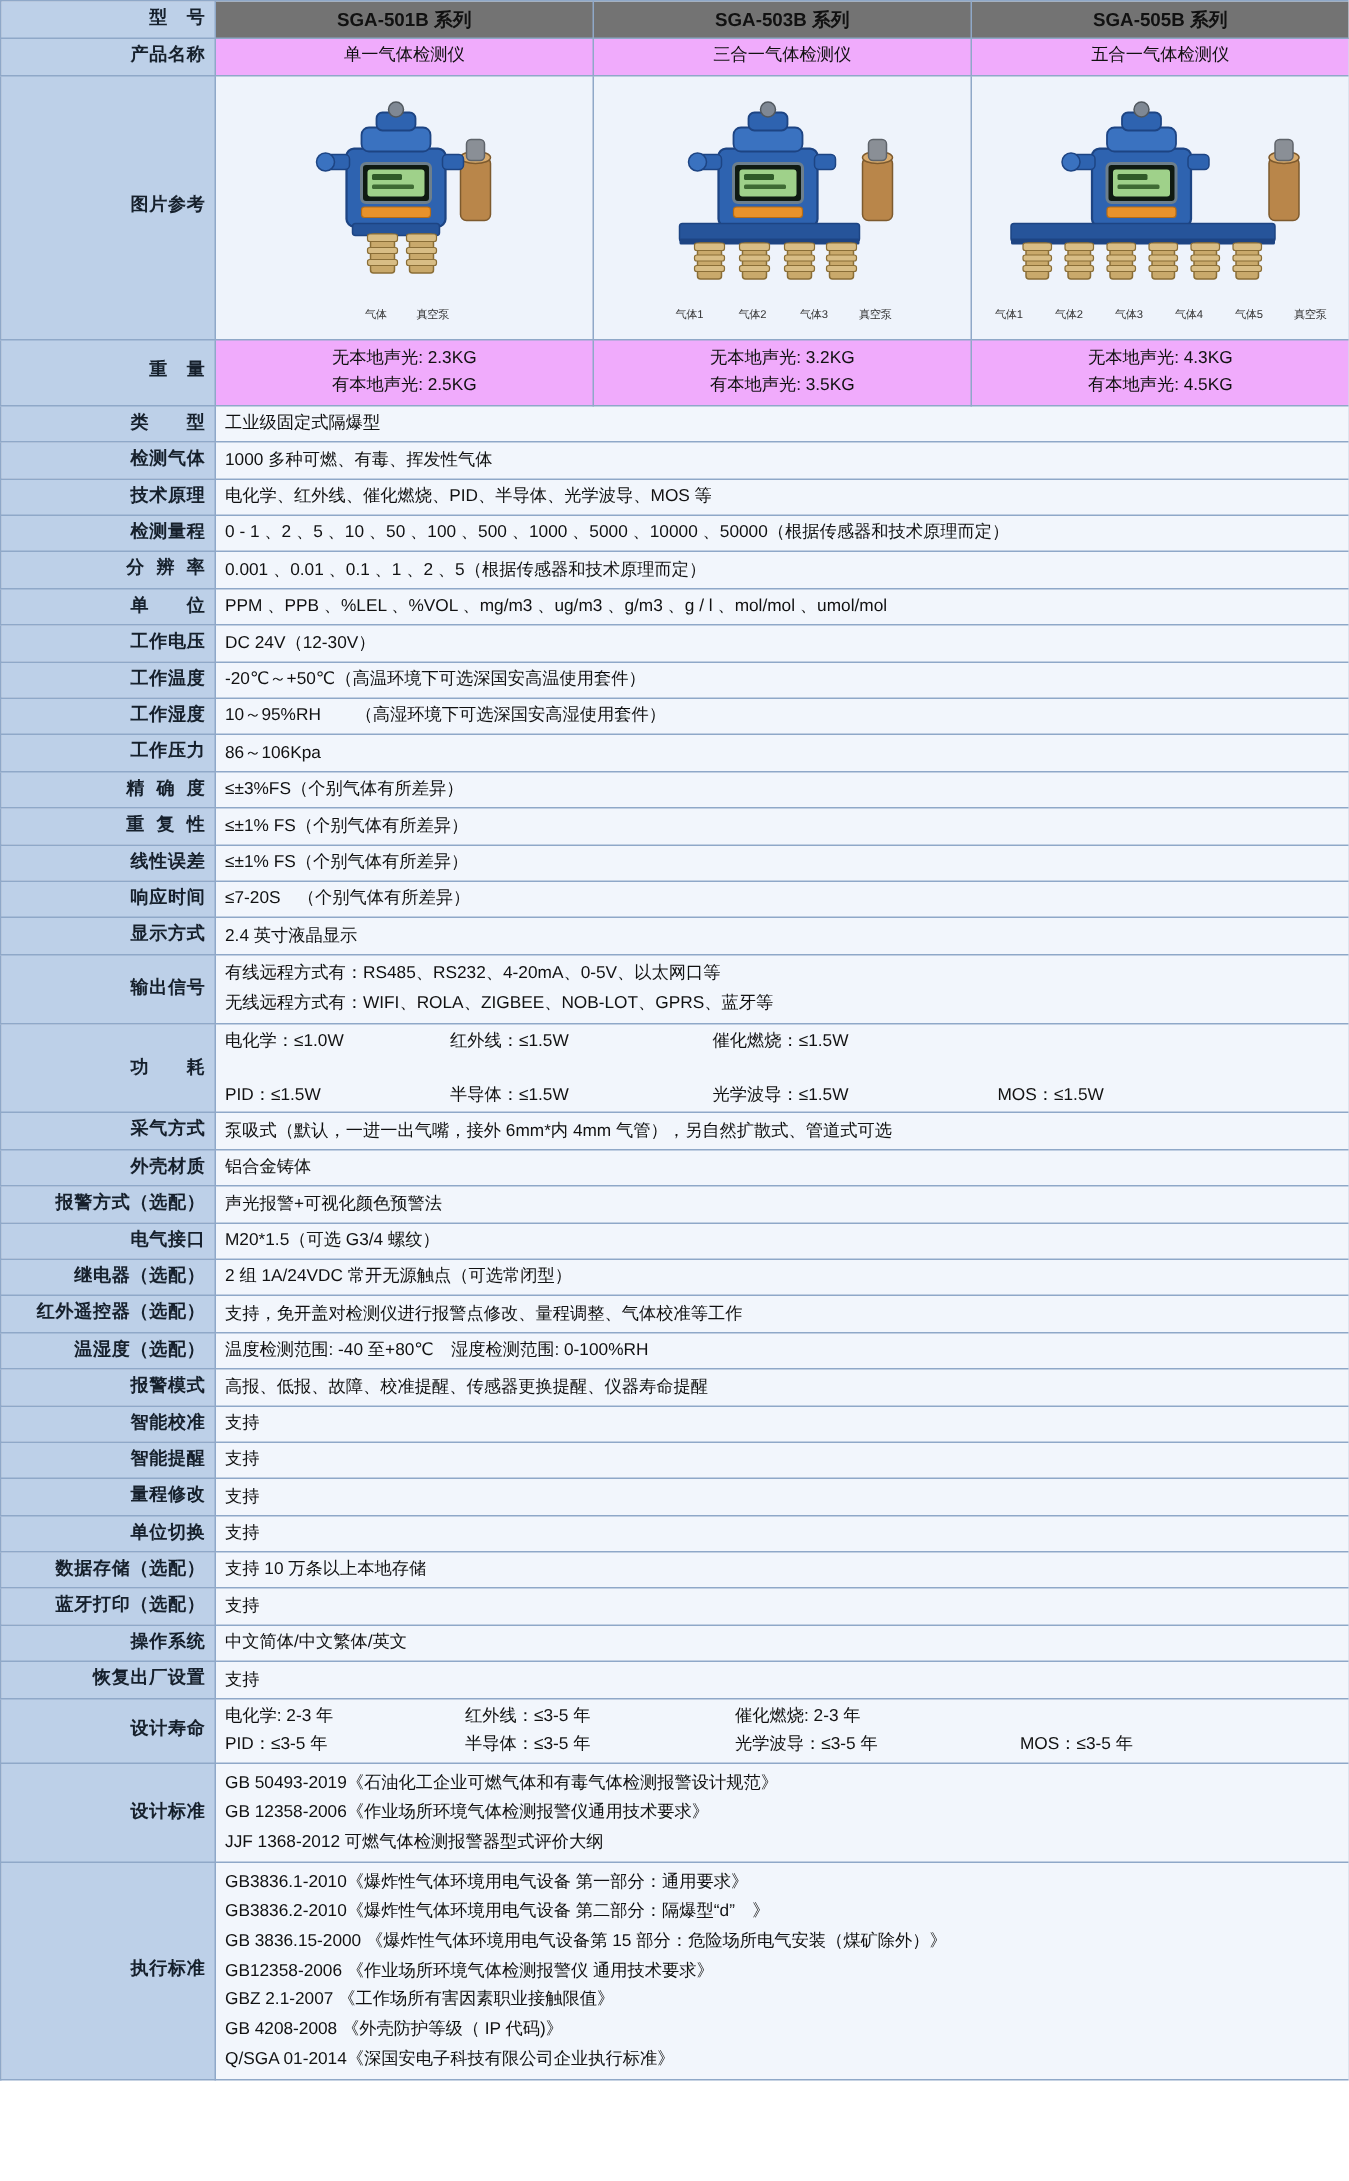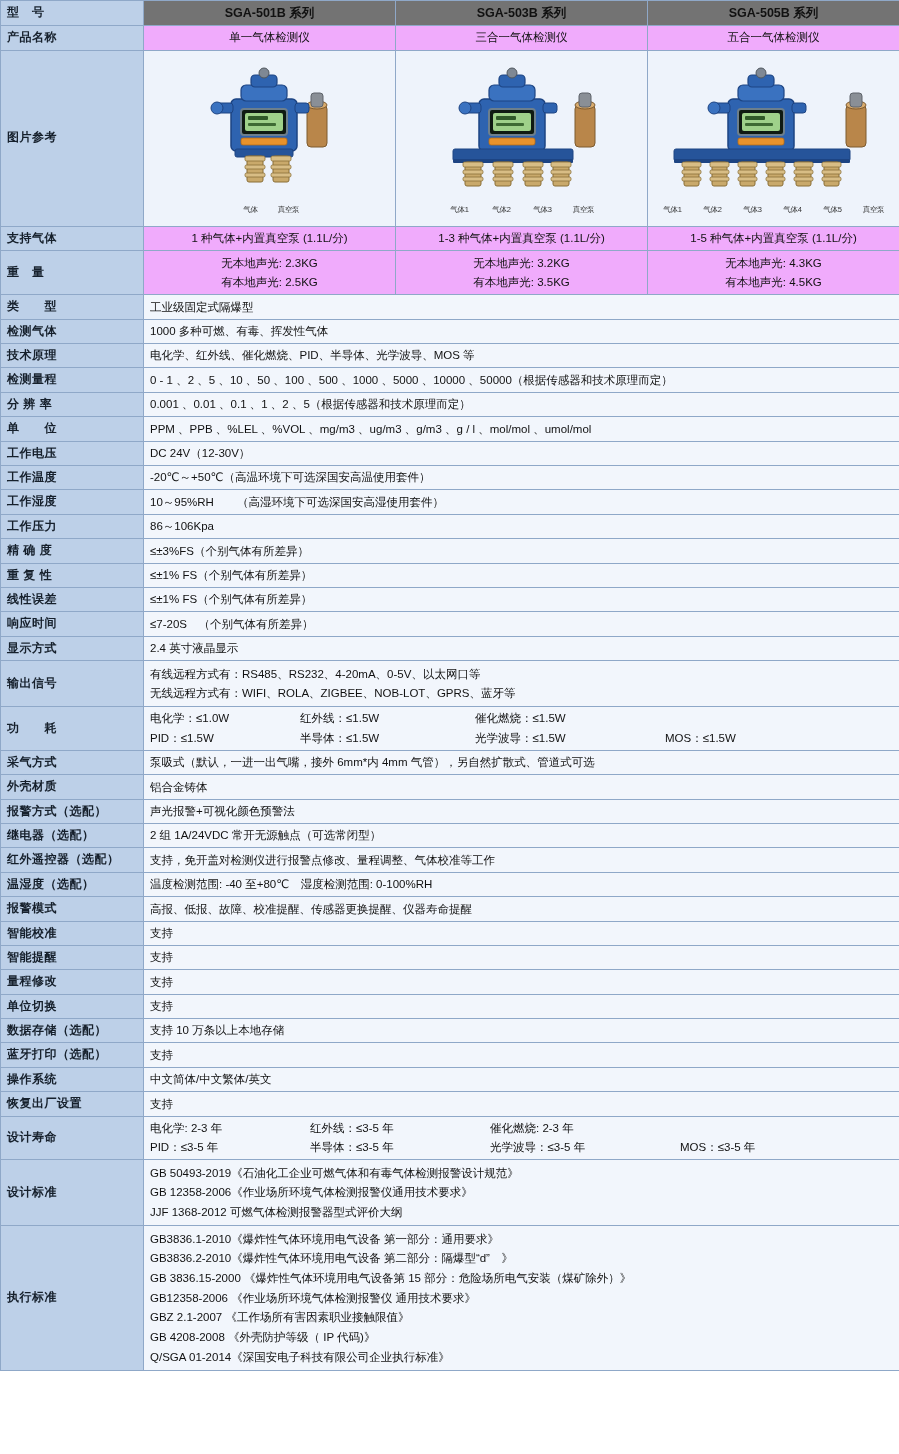--- a/index.html
+++ b/index.html
@@ -23,25 +23,26 @@
   table.spec td {
     border: 1px solid #8fa8c8;
     padding: 3px 6px;
     vertical-align: middle;
     line-height: 1.45;
   }
   
   td.label {
     width: 143px;
     background: #bdd0e8;
-    text-align: left;
+    text-align: right;
     font-weight: bold;
     font-size: 12px;
     letter-spacing: 0.5px;
     color: #16202c;
+    font-family: Liberation Mono, monospace;
   }
   td.val {
     background: #f2f6fc;
     text-align: left;
     font-size: 11.5px;
     padding-left: 8px;
   }
   td.val3 {
     background: #f0abfc;
     text-align: center;
@@ -56,21 +57,21 @@
   td.imgcell {
     background: #eef3fb;
     text-align: center;
     padding: 4px 2px;
     height: 176px;
   }
   .two-line > div { padding: 1px 0; }
   .pw-grid {
     display: grid;
     grid-template-columns: 150px 175px 190px auto;
-    row-gap: 3px;
+    row-gap: 19px;
   }
   .life-grid {
     display: grid;
     grid-template-columns: 160px 180px 190px auto;
     row-gap: 3px;
   }
   .lines > div { padding: 1.5px 0; }
 
   
   .device {
@@ -286,26 +287,20 @@
           <span style="width:28px">气体2</span>
           <span style="width:28px">气体3</span>
           <span style="width:28px">气体4</span>
           <span style="width:28px">气体5</span>
           <span style="width:30px">真空泵</span>
         </div>
       </div>
     </td>
   </tr>
 
-  <tr>
-    <td class="label">支持气体</td>
-    <td class="val3">1 种气体+内置真空泵 (1.1L/分)</td>
-    <td class="val3">1-3 种气体+内置真空泵 (1.1L/分)</td>
-    <td class="val3">1-5 种气体+内置真空泵 (1.1L/分)</td>
-  </tr>
 
 
   <tr>
     <td class="label">重　量</td>
     <td class="val3 two-line">
       <div>无本地声光: 2.3KG</div>
       <div>有本地声光: 2.5KG</div>
     </td>
     <td class="val3 two-line">
       <div>无本地声光: 3.2KG</div>
@@ -408,20 +403,24 @@
   </tr>
   <tr>
     <td class="label">外壳材质</td>
     <td class="val" colspan="3">铝合金铸体</td>
   </tr>
   <tr>
     <td class="label">报警方式（选配）</td>
     <td class="val" colspan="3">声光报警+可视化颜色预警法</td>
   </tr>
   <tr>
+    <td class="label">电气接口</td>
+    <td class="val" colspan="3">M20*1.5（可选 G3/4 螺纹）</td>
+  </tr>
+  <tr>
     <td class="label">继电器（选配）</td>
     <td class="val" colspan="3">2 组 1A/24VDC 常开无源触点（可选常闭型）</td>
   </tr>
   <tr>
     <td class="label">红外遥控器（选配）</td>
     <td class="val" colspan="3">支持，免开盖对检测仪进行报警点修改、量程调整、气体校准等工作</td>
   </tr>
   <tr>
     <td class="label">温湿度（选配）</td>
     <td class="val" colspan="3">温度检测范围: -40 至+80℃　湿度检测范围: 0-100%RH</td>

